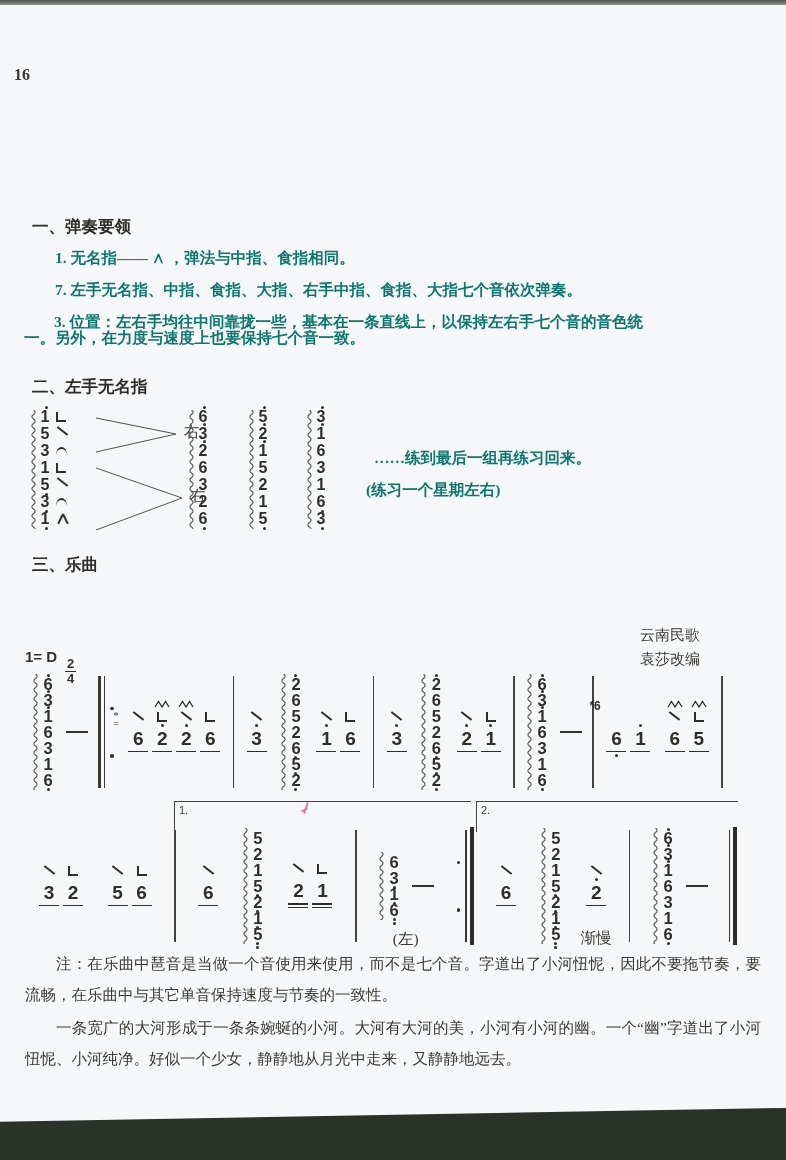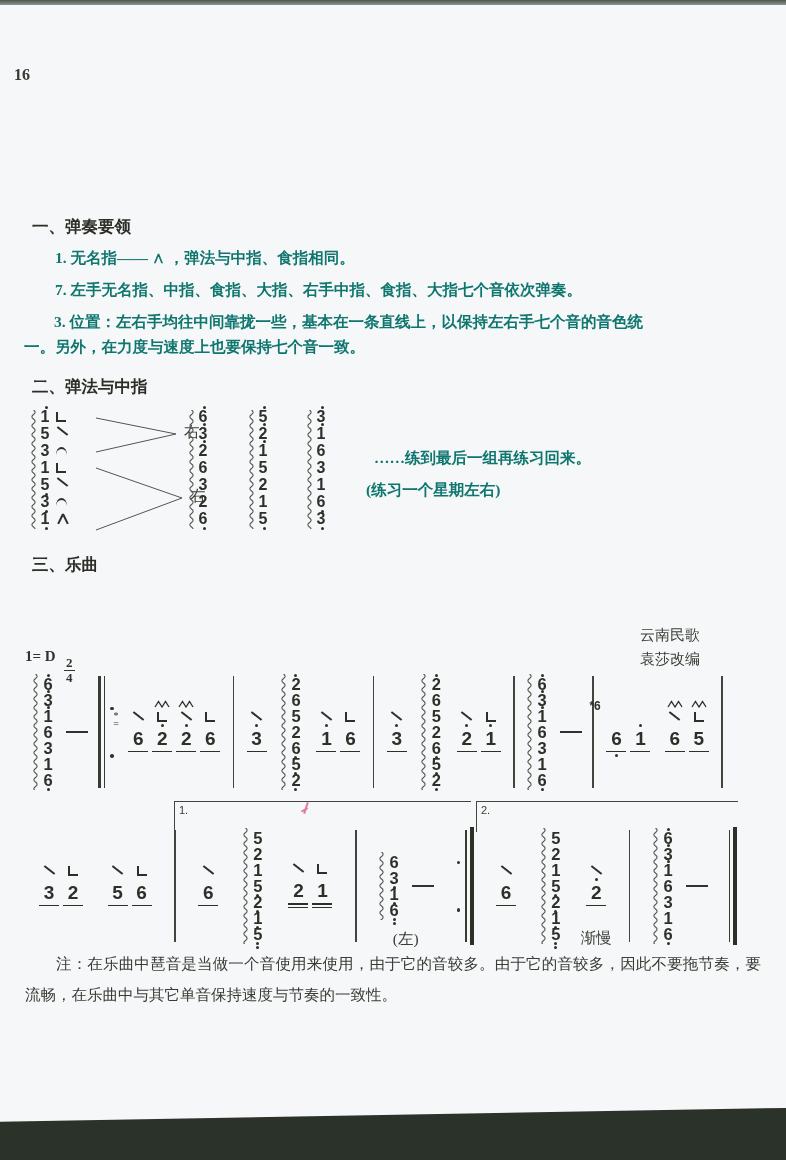--- a/index.html
+++ b/index.html
@@ -11,21 +11,21 @@
   #bottom-band{position:absolute;left:-20px;top:1122px;width:900px;height:80px;
        background:#2b322a;transform:rotate(-1deg);transform-origin:0 0;}
   .abs{position:absolute;}
   .pageno{font-size:16px;font-weight:bold;color:#3a3a33;text-align:center;}
   h1.doc-title{margin:0;font-size:23px;font-weight:bold;letter-spacing:2px;
        font-family:"Liberation Sans",sans-serif;color:#2e2e27;}
   .heading{font-size:16.5px;font-weight:bold;font-family:"Liberation Sans",sans-serif;color:#2d2d26;margin-left:8px;}
   .bodyline{font-size:15.5px;color:#0f766e;white-space:nowrap;font-weight:bold;}
   .song-title{font-size:26px;letter-spacing:18px;color:#4a4a42;}
   .credit{font-size:15px;color:#3b3b34;}
-  .keysig{font-size:15px;font-weight:bold;color:#33332c;font-family:Liberation Serif, serif;}
+  .keysig{font-size:15px;font-weight:bold;color:#33332c;font-family:Liberation Sans, sans-serif;}
   .frac{display:inline-flex;flex-direction:column;align-items:center;vertical-align:-6px;margin-left:8px;
         font-size:13px;line-height:12px;font-weight:bold;}
   .frac .fbar{width:11px;height:1.3px;background:#33332c;margin:1px 0;}
   .footerp{font-size:15.5px;line-height:31px;text-indent:2em;margin:0;color:#3b3b34;text-align:justify;}
 
   
   .m-line{display:flex;align-items:center;justify-content:space-between;}
   .note{display:flex;flex-direction:column;align-items:center;width:24px;position:relative;color:#2f2f2a;}
   .orn{height:9px;display:flex;align-items:flex-end;}
   .fing{height:14px;margin-bottom:1px;display:flex;align-items:flex-end;justify-content:center;}
@@ -85,23 +85,23 @@
 <div id="page">
   <div id="top-strip"></div>
 
   <span class="abs pageno" style="left:14px;top:66px;">16</span>
 
 
   <div class="heading abs" style="left:24px;top:216px;">一、弹奏要领</div>
   <div class="bodyline abs" style="left:55px;top:248px;">1. 无名指—— ∧ ，弹法与中指、食指相同。</div>
   <div class="bodyline abs" style="left:55px;top:280px;">7. 左手无名指、中指、食指、大指、右手中指、食指、大指七个音依次弹奏。</div>
   <div class="bodyline abs" style="left:54px;top:312px;">3. 位置：左右手均往中间靠拢一些，基本在一条直线上，以保持左右手七个音的音色统</div>
-  <div class="bodyline abs" style="left:24px;top:337px;">一。另外，在力度与速度上也要保持七个音一致。</div>
-
-  <div class="heading abs" style="left:24px;top:376px;">二、弹法与中指</div>
+  <div class="bodyline abs" style="left:24px;top:328px;">一。另外，在力度与速度上也要保持七个音一致。</div>
+
+  <div class="heading abs" style="left:24px;top:376px;">二、左手无名指</div>
 
   <div id="practice" class="abs" style="left:38px;top:408px;width:720px;height:140px;">
     <svg style="position:absolute;left:58px;top:0;" width="100" height="130">
       <line x1="0" y1="10" x2="80" y2="26" stroke="#55554f" stroke-width="1"></line>
       <line x1="0" y1="44" x2="80" y2="26" stroke="#55554f" stroke-width="1"></line>
       <line x1="0" y1="60" x2="86" y2="90" stroke="#55554f" stroke-width="1"></line>
       <line x1="0" y1="122" x2="86" y2="90" stroke="#55554f" stroke-width="1"></line>
     </svg>
     <span class="abs you" style="left:146px;top:14px;">右</span>
     <span class="abs you" style="left:152px;top:78px;">右</span>
@@ -705,16 +705,17 @@
           </div>
           <div class="dash"></div>
         </div>
         <div class="endb" id="e2e">
           <div class="b1"></div>
           <div class="b3"></div>
         </div>
       </div>
   </div>
 
-  <p class="footerp abs" style="left:25px;top:948px;width:736px;">注：在乐曲中琶音是当做一个音使用来使用，由于它的音较多。由于它的音较多，因此不要拖节奏，要流畅，在乐曲中与其它单音保持速度与节奏的一致性。</p>
+  <p class="footerp abs" style="left:25px;top:948px;width:736px;">注：在乐曲中琶音是当做一个音使用来使用，而不是七个音。字道出了小河忸怩，因此不要拖节奏，要流畅，在乐曲中与其它单音保持速度与节奏的一致性。</p>
+  <p class="footerp abs" style="left:25px;top:1012px;width:736px;">一条宽广的大河形成于一条条婉蜒的小河。大河有大河的美，小河有小河的幽。一个“幽”字道出了小河忸怩、小河纯净。好似一个少女，静静地从月光中走来，又静静地远去。</p>
 
   <div id="bottom-band"></div>
 </div>
 
 </body></html>

